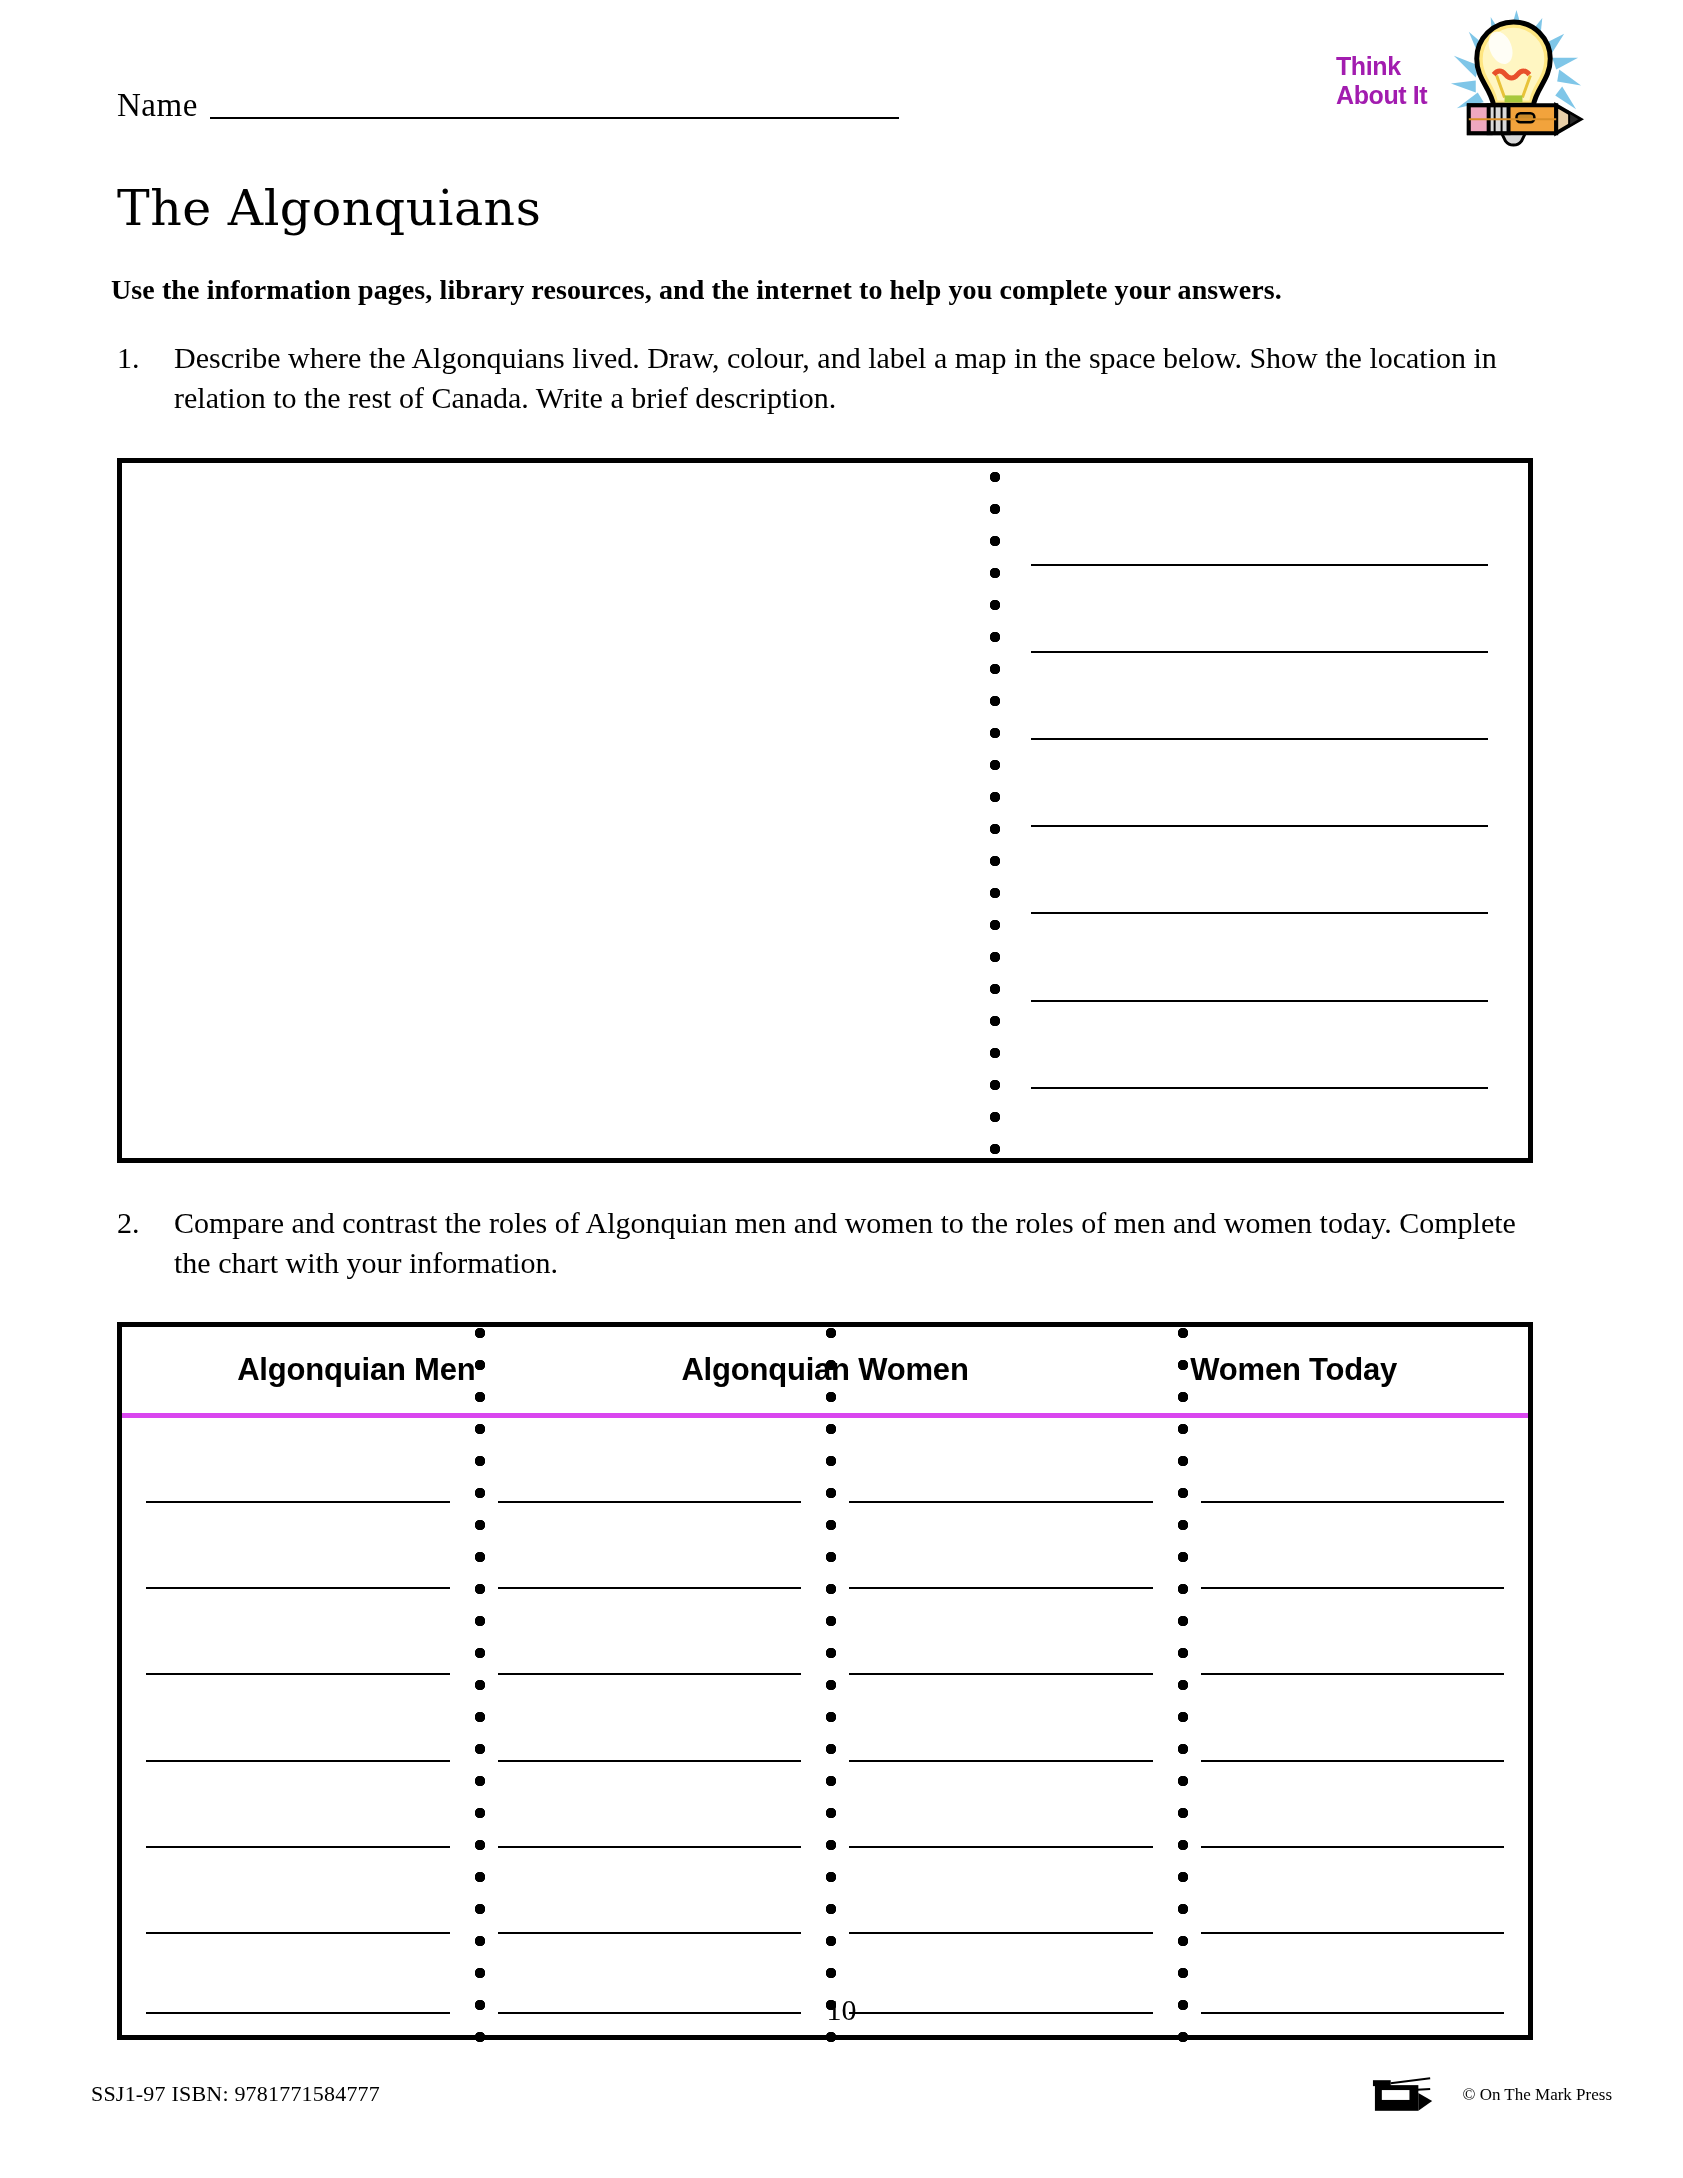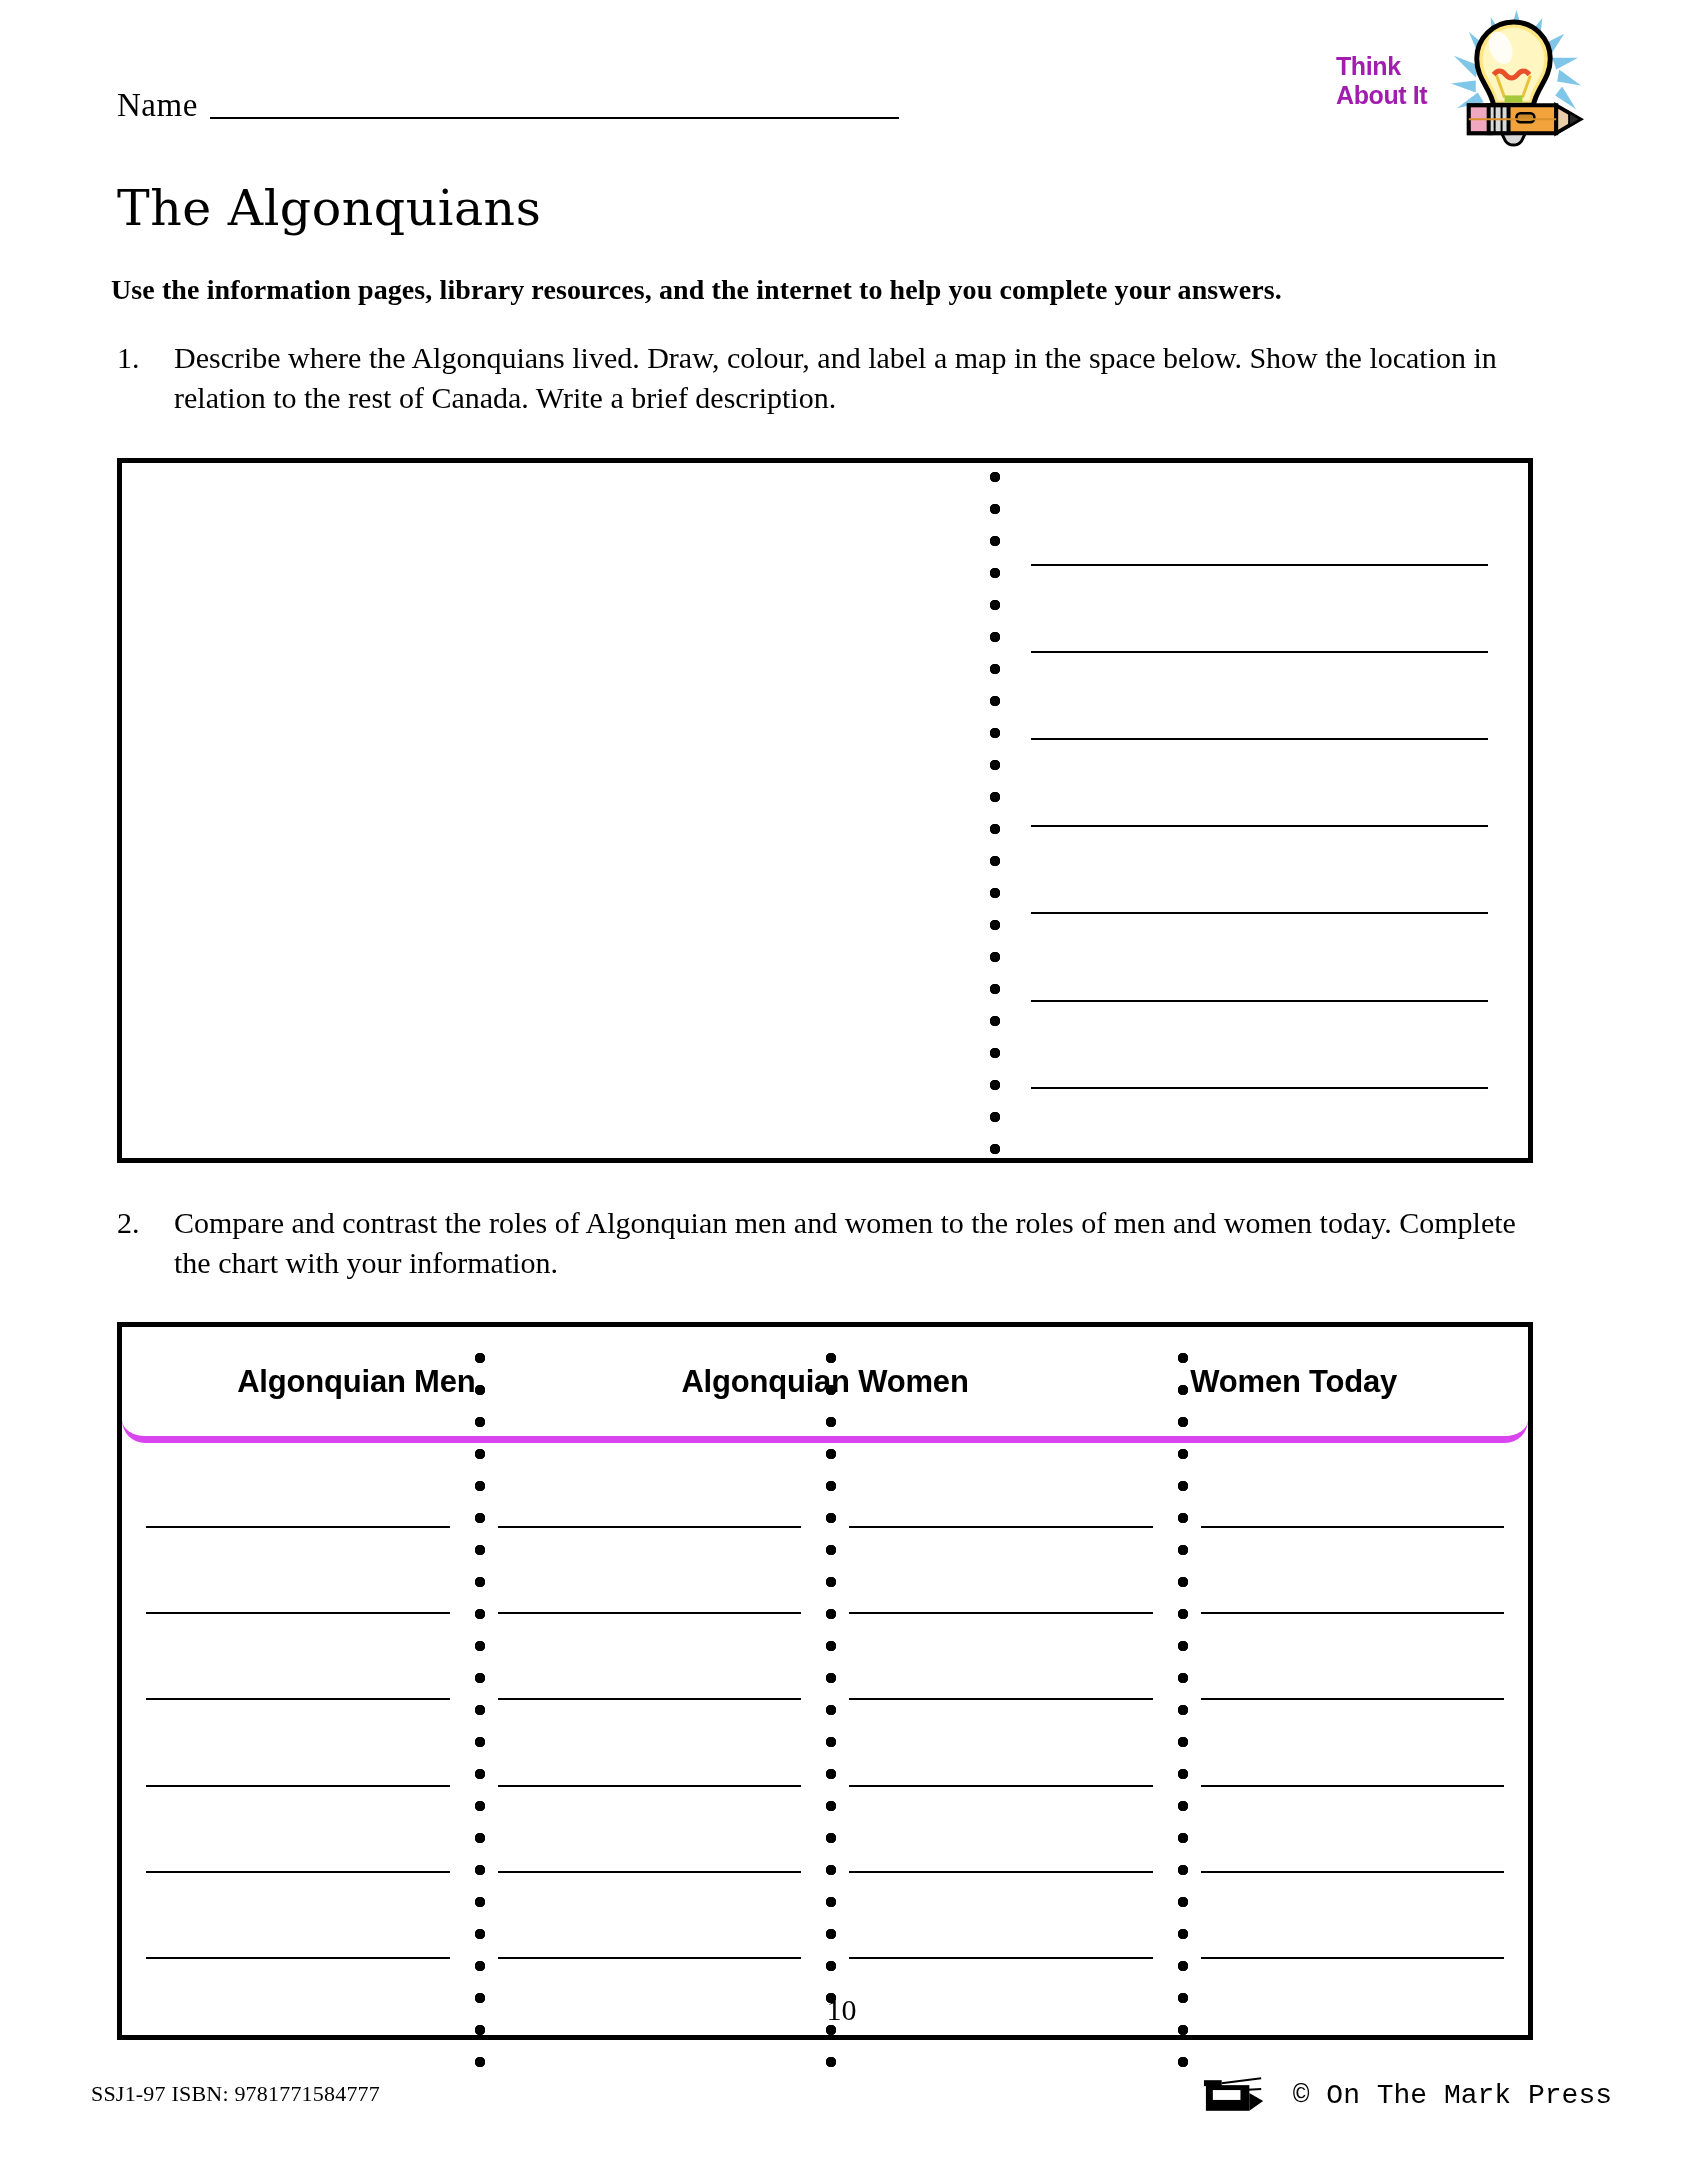--- a/index.html
+++ b/index.html
@@ -156,25 +156,24 @@
     left: 117px;
     top: 1322px;
     width: 1416px;
     height: 718px;
     border: 5px solid #000;
     box-sizing: border-box;
     background: #fff;
   }
   .chart-head {
     position: relative;
-    height: 116px;
-    border-bottom: 7px solid #d946ef;
+    height: 91px;
+    border-bottom: 5px solid #d946ef;
     box-sizing: border-box;
     display: flex;
-    border-radius: 23px;
   }
   .chart-head-cell {
     flex: 1 1 0;
     display: flex;
     align-items: center;
     justify-content: center;
     font-family: "Liberation Sans", sans-serif;
     font-weight: bold;
     font-size: 31px;
     letter-spacing: -0.2px;
@@ -225,22 +224,22 @@
   .footer-right {
     position: absolute;
     right: 71px;
     top: 2073px;
     display: flex;
     align-items: center;
     gap: 18px;
   }
   .press-logo { width: 75px; height: 44px; flex: none; }
   .footer-copy {
-    font-family: Liberation Mono, monospace;
-    font-size: 28px;
+    font-family: Liberation Serif, serif;
+    font-size: 17px;
     white-space: nowrap;
   }
 </style>
 </head>
 <body>
 
 <div class="name-row">
   <span class="name-label">Name</span>
   <span class="name-rule"></span>
 </div>

